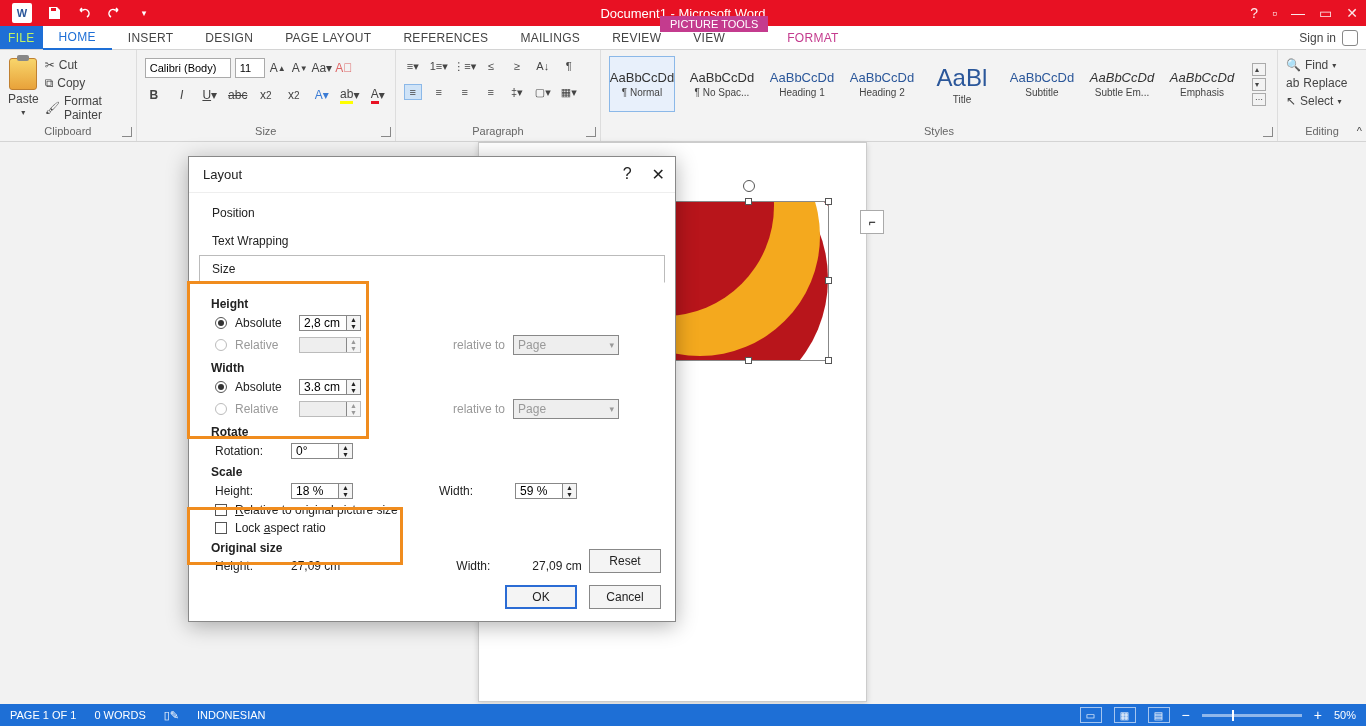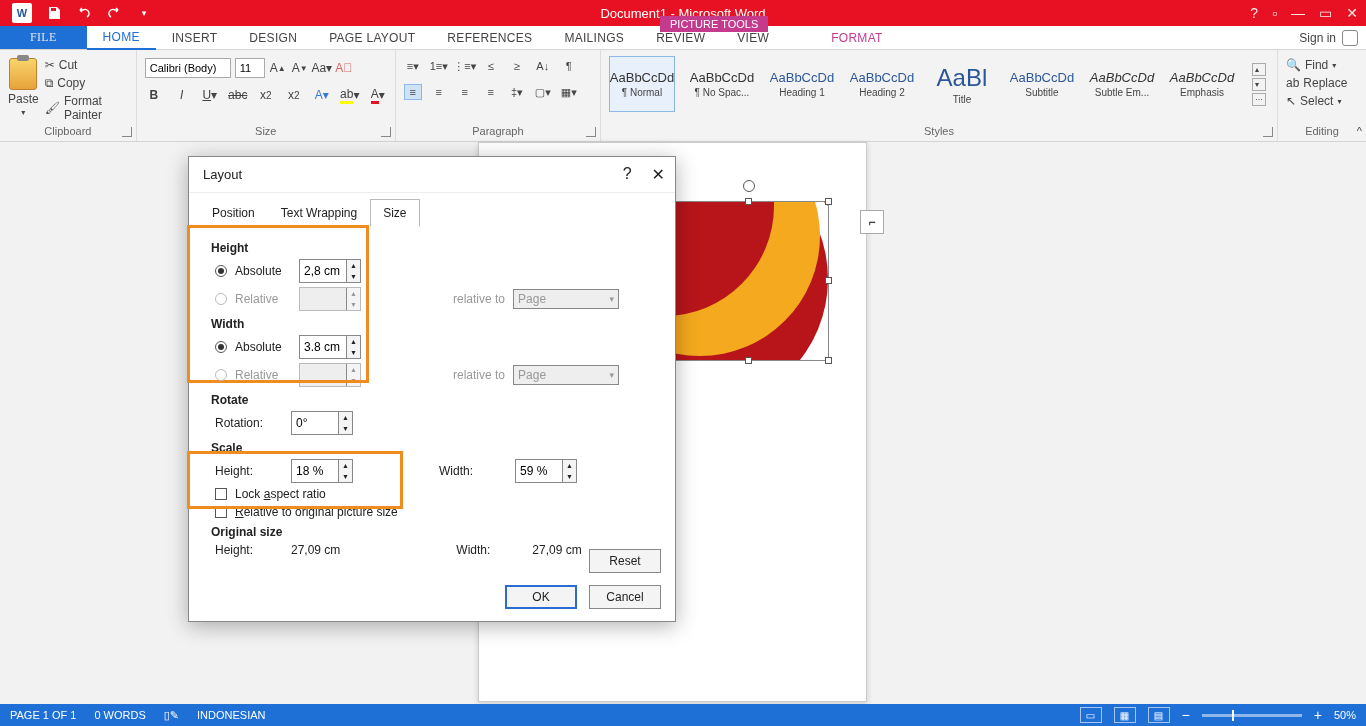--- a/index.html
+++ b/index.html
@@ -10,21 +10,21 @@
 .qat-icon { width: 16px; height: 16px; display:flex; align-items:center; justify-content:center; color:#fff; font-size:12px; }
 .word-icon { width:20px; height:20px; background:#fff; color:#2b579a; font-weight:bold; font-size:11px; display:flex; align-items:center; justify-content:center; border-radius:2px;}
 .title-center { position:absolute; left:50%; transform:translateX(-50%); color:#fff; font-size:13px; }
 .title-tools { position:absolute; left:660px; top:0;margin-top:16px; }
 .tools-label { background:#c43b8e; color:#fff; font-size:11px; padding:2px 10px; }
 .title-right { position:absolute; right:8px; display:flex; gap:14px; color:#fff; opacity:.9;}
 .title-right span{ font-size:14px; }
 
 .tabs { height: 24px; display:flex; border-bottom:1px solid #d4d4d4; background:#fff; font-size:12px; }
 .tab { padding:0 16px; display:flex; align-items:center; color:#444; cursor:pointer; text-transform:uppercase; letter-spacing:.3px;}
-.tab.file { background:#1e6fd6; color:#e5e5e5; padding:0 30px;font-family:Liberation Serif, serif;}
+.tab.file { background:#1e6fd6; color:#bef264; padding:0 8px;}
 .tab.active { color:#1e6fd6; border-bottom:2px solid #1e6fd6; margin-bottom:-1px;}
 .tab.format { color:#c43b8e;}
 .signin { margin-left:auto; padding:0 30px 0 14px; display:flex; align-items:center; color:#444; position:relative;}
 .signin::after{content:""; position:absolute; right:8px; width:14px; height:14px; border:1px solid #888; border-radius:3px;}
 
 .ribbon { height:92px; background:#f3f3f3; border-bottom:1px solid #d4d4d4; display:flex; font-size:12px; color:#444; position:relative;}
 .group { border-right:1px solid #ddd; padding:4px 8px 2px; display:flex; flex-direction:column; justify-content:space-between; position:relative;}
 .group-label { text-align:center; font-size:11px; color:#666; padding-bottom:2px;}
 .launcher { position:absolute; right:4px; bottom:4px; width:10px; height:10px; border:1px solid #888; border-top:none; border-left:none;}
 
@@ -72,31 +72,31 @@
 .pic-img{width:100%;height:100%;background:#b8151b;position:relative;overflow:hidden;}
 .swoosh1{position:absolute;width:240px;height:240px;border-radius:50%;background:#f4a91e;left:-90px;top:-86px;}
 .swoosh1::after{content:"";position:absolute;width:220px;height:220px;border-radius:50%;background:#b8151b;left:-26px;top:-20px;}
 .swoosh2{position:absolute;width:280px;height:280px;border-radius:50%;background:#fff;left:-84px;top:-40px;}
 .swoosh2::after{content:"";position:absolute;width:262px;height:262px;border-radius:50%;background:#b8151b;left:-20px;top:-14px;}
 .layout-float{position:absolute;left:860px;top:210px;width:24px;height:24px;border:1px solid #aaa;background:#fff;display:flex;align-items:center;justify-content:center;font-size:12px;}
 
 .dialog{position:absolute;left:188px;top:156px;width:488px;height:466px;background:#fff;border:1px solid #888;box-shadow:0 4px 20px rgba(0,0,0,.3);font-size:12px;color:#222;}
 .dlg-title{height:36px;display:flex;align-items:center;padding:0 14px;font-size:13px;border-bottom:1px solid #eee;}
 .dlg-title-btns{position:absolute;right:10px;top:8px;display:flex;gap:20px;font-size:16px;}
-.dlg-tabs{display:flex;padding:6px 10px 0;}
+.dlg-tabs{display:flex;padding:6px 10px 0;flex-direction:column;}
 .dlg-tab{padding:6px 12px;border:1px solid transparent;cursor:pointer;}
 .dlg-tab.active{border-color:#bbb;border-bottom-color:#fff;background:#fff;}
 .dlg-body{padding:8px 14px;position:relative;}
 .sec-label{font-weight:bold;margin:6px 8px 4px;}
 .row{display:flex;align-items:center;gap:8px;margin:4px 0 4px 12px;}
 .radio{width:12px;height:12px;border:1px solid #555;border-radius:50%;display:inline-block;position:relative;}
 .radio.checked::after{content:"";position:absolute;left:2px;top:2px;width:6px;height:6px;background:#333;border-radius:50%;}
 .radio.disabled{border-color:#bbb;}
 .lbl{width:56px;display:inline-block;}
-.spin{display:inline-flex;border:1px solid #888;height:24px;}
+.spin{display:inline-flex;border:1px solid #888;height:16px;}
 .spin.disabled{background:#eee;border-color:#bbb;color:#999;}
 .spin input{border:none;width:46px;padding:0 4px;font-size:12px;outline:none;background:transparent;}
 .spin-btns{width:14px;display:flex;flex-direction:column;border-left:1px solid #888;}
 .spin-btns div{flex:1;font-size:7px;display:flex;align-items:center;justify-content:center;background:#f4f4f4;cursor:pointer;}
 .rel-to{margin-left:84px;}
 .combo{border:1px solid #888;height:20px;width:106px;display:flex;align-items:center;padding:0 4px;background:#eee;color:#999;position:relative;}
 .combo::after{content:"▾";position:absolute;right:4px;font-size:9px;}
 .chk{width:12px;height:12px;border:1px solid #555;display:inline-block;}
 .highlight1{position:absolute;border:3px solid #f08c1e;pointer-events:none;}
 .dlg-btns{position:absolute;right:14px;bottom:12px;display:flex;gap:12px;}
@@ -430,25 +430,25 @@
       <span class="spin">
           <input value="59 %" style="">
           <span class="spin-btns">
             <div>▲</div>
             <div>▼</div>
           </span>
         </span>
     </div>
     <div class="row">
       <span class="chk"></span>
+      <span><u>R</u><span>elative to original picture size</span></span>
+    </div>
+    <div class="row">
+      <span class="chk"></span>
       <span><span>Lock </span><u>a</u><span>spect ratio</span></span>
-    </div>
-    <div class="row">
-      <span class="chk"></span>
-      <span><u>R</u><span>elative to original picture size</span></span>
     </div>
 
     <div class="sec-label">Original size</div>
     <div class="row">
       <span style="width:68px;">Height:</span>
       <span>27,09 cm</span>
       <span style="width:68px;margin-left:108px;">Width:</span>
       <span>27,09 cm</span>
     </div>
   </div>

